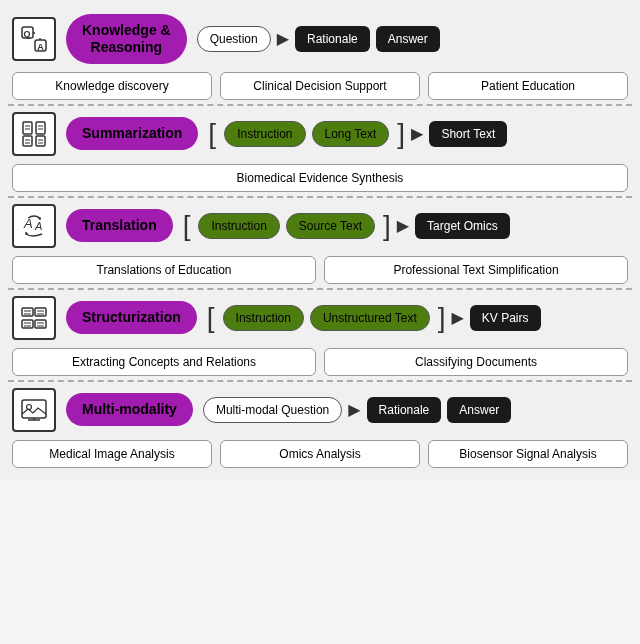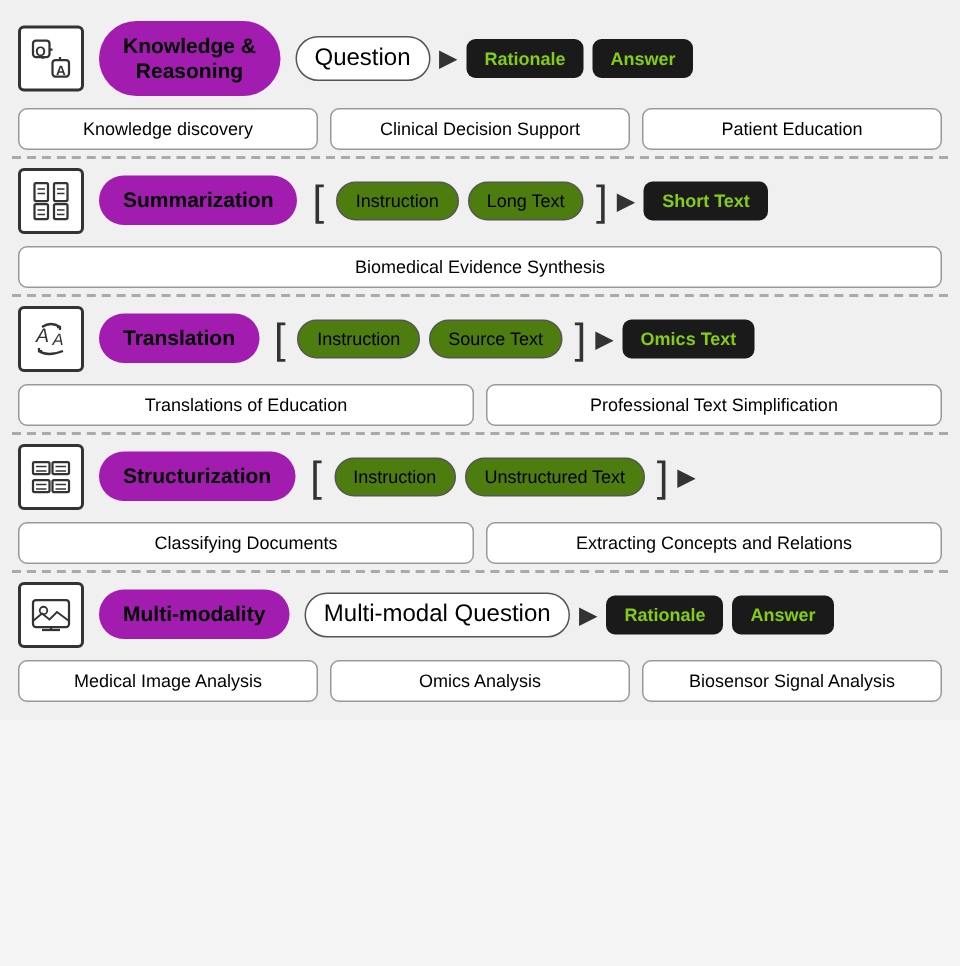--- a/index.html
+++ b/index.html
@@ -91,25 +91,25 @@
       border: 1.5px solid #555;
       border-radius: 20px;
       padding: 5px 12px;
       font-size: 12px;
       white-space: nowrap;
     }
 
     
     .dark-box {
       background: #1a1a1a;
-      color: #84cc16;
+      color: #ffffff;
       border-radius: 6px;
       padding: 6px 12px;
       font-size: 12px;
-      font-weight: bold;
+      font-weight: normal;
       white-space: nowrap;
     }
 
     
     .arrow {
       font-size: 16px;
       color: #333;
       flex-shrink: 0;
     }
 
@@ -136,21 +136,21 @@
       gap: 6px;
       align-items: center;
     }
 
     
     .question-box {
       background: white;
       border: 1.5px solid #555;
       border-radius: 20px;
       padding: 5px 12px;
-      font-size: 16px;
+      font-size: 12px;
       white-space: nowrap;
     }
   </style>
 </head>
 <body>
 
 <div class="container">
 <div class="section">
       <div class="section-top">
         <div class="icon-box">
@@ -231,21 +231,21 @@
         <div class="category-pill" style="white-space: pre-line;">Translation</div>
         <div class="flow">
           <span class="bracket">[</span>
           <div class="bracket-inner">
             <div class="pill-box">Instruction</div>
             <div class="pill-box">Source Text</div>
           </div>
           <span class="bracket">]</span>
           <span class="arrow">▶</span>
           <div class="dark-boxes">
-            <div class="dark-box">Omics Text</div>
+            <div class="dark-box">Target Omics</div>
           </div>
         </div>
       </div>
       <div class="section-bottom">
         <div class="tag-box">Translations of Education</div>
         <div class="tag-box">Professional Text Simplification</div>
       </div>
     </div>
     <div class="section">
       <div class="section-top">
@@ -267,25 +267,28 @@
         </div>
         <div class="category-pill" style="white-space: pre-line;">Structurization</div>
         <div class="flow">
           <span class="bracket">[</span>
           <div class="bracket-inner">
             <div class="pill-box">Instruction</div>
             <div class="pill-box">Unstructured Text</div>
           </div>
           <span class="bracket">]</span>
           <span class="arrow">▶</span>
-        </div>
-      </div>
-      <div class="section-bottom">
+          <div class="dark-boxes">
+            <div class="dark-box">KV Pairs</div>
+          </div>
+        </div>
+      </div>
+      <div class="section-bottom">
+        <div class="tag-box">Extracting Concepts and Relations</div>
         <div class="tag-box">Classifying Documents</div>
-        <div class="tag-box">Extracting Concepts and Relations</div>
       </div>
     </div>
     <div class="section">
       <div class="section-top">
         <div class="icon-box">
           <svg viewBox="0 0 28 28" fill="none">
         <rect x="2" y="4" width="24" height="18" rx="2" stroke="#333" stroke-width="1.5" fill="white"></rect>
         <circle cx="9" cy="11" r="2.5" stroke="#333" stroke-width="1.2"></circle>
         <path d="M2 18 L8 13 L13 17 L18 12 L26 18" stroke="#333" stroke-width="1.2" fill="none"></path>
         <line x1="8" y1="24" x2="20" y2="24" stroke="#333" stroke-width="1.5"></line>

